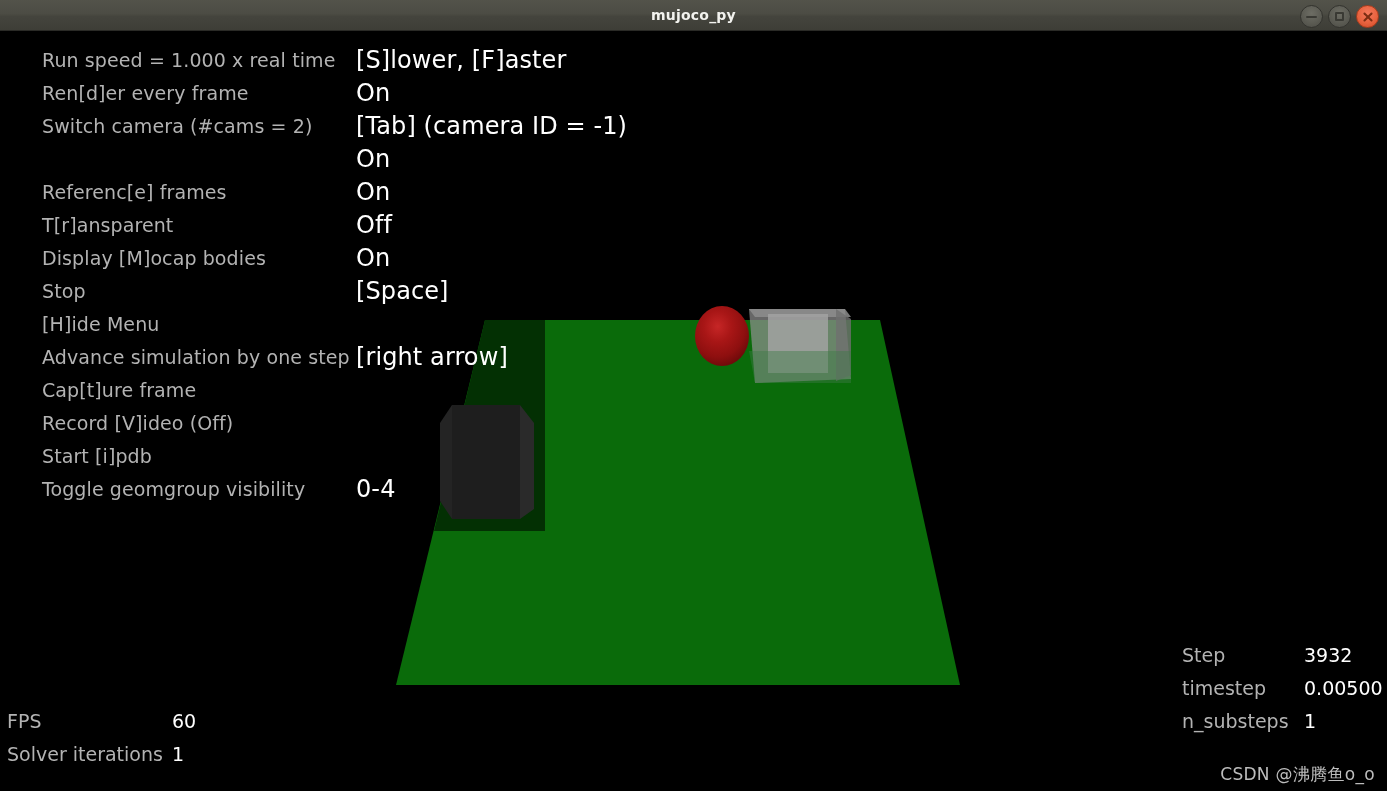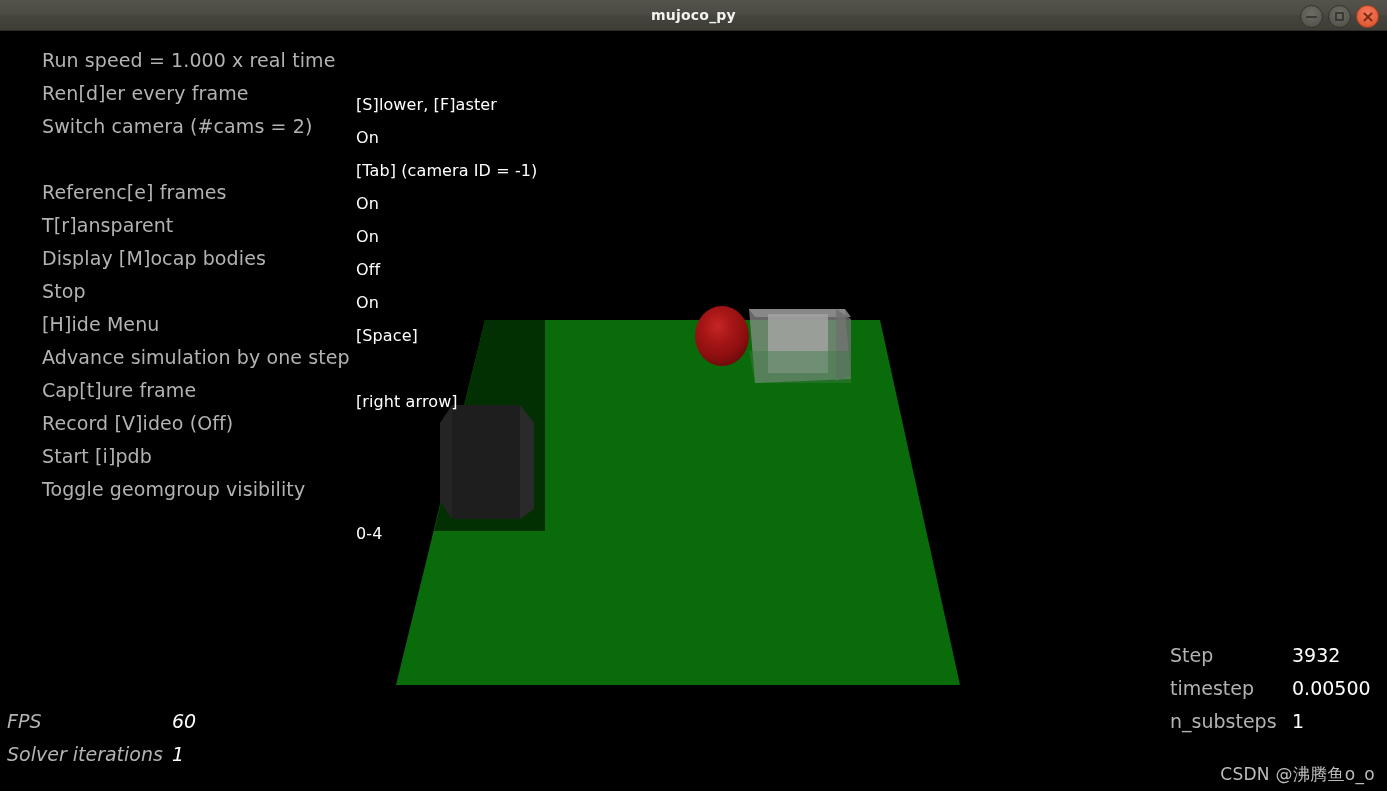--- a/index.html
+++ b/index.html
@@ -158,59 +158,57 @@
     font-family: "DejaVu Sans", sans-serif;
     font-size: 19px;
     letter-spacing: 0.1px;
   }
   .menu-value {
     position: absolute;
     left: 321px;
     top: 0;
     color: #ffffff;
     font-family: "DejaVu Sans", sans-serif;
-    font-size: 16px;
+    font-size: 24px;
     letter-spacing: 0.1px;
-    margin-top: 44px;
   }
 
   
   .stats-bl {
     position: absolute;
     left: 0;
     bottom: 20px;
     width: 400px;
   }
   .stats-bl .srow {
     position: relative;
     height: 33px;
     line-height: 33px;
     white-space: nowrap;
-    font-style: italic;
   }
   .stats-bl .slabel {
     position: absolute;
     left: 7px;
     color: #b3b3b3;
     font-family: "DejaVu Sans", sans-serif;
     font-size: 19px;
   }
   .stats-bl .svalue {
     position: absolute;
     left: 172px;
     color: #ffffff;
     font-family: "DejaVu Sans", sans-serif;
     font-size: 19px;
     text-align: center;
   }
 
   
   .stats-br {
     position: absolute;
-    right: 13px;
+    right: 1px;
     bottom: 53px;
     text-align: right;
   }
   .stats-br .srow {
     position: relative;
     height: 33px;
     line-height: 33px;
     white-space: nowrap;
     width: 204px;
   }

